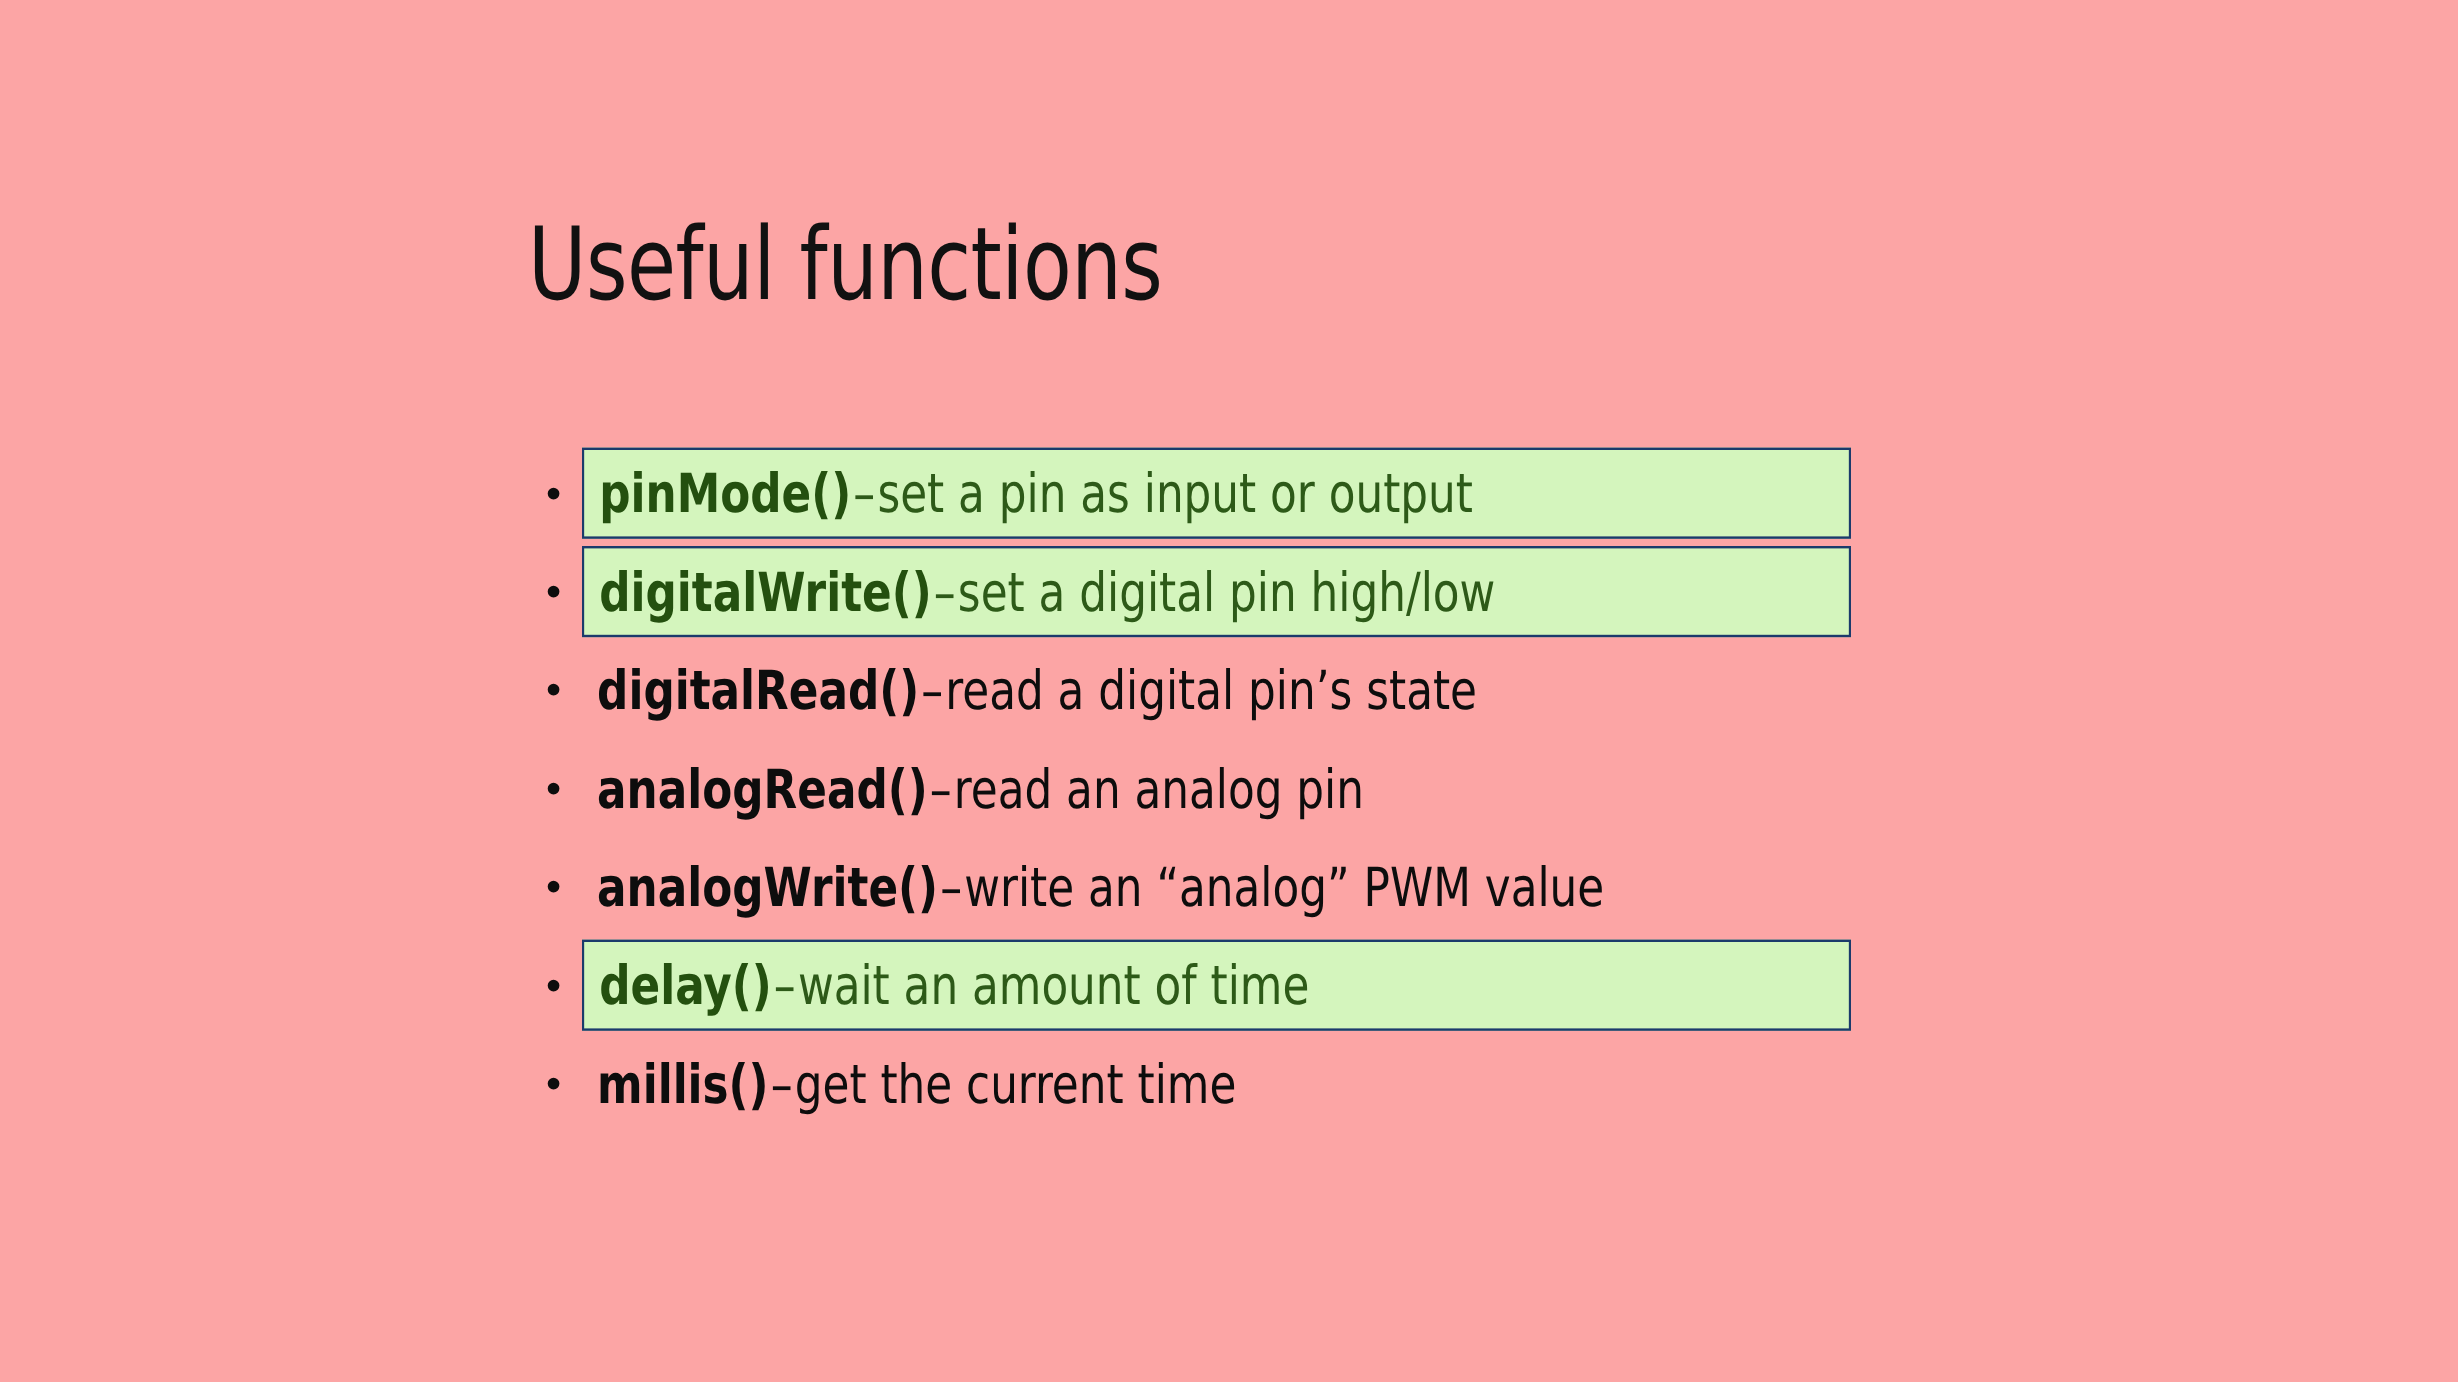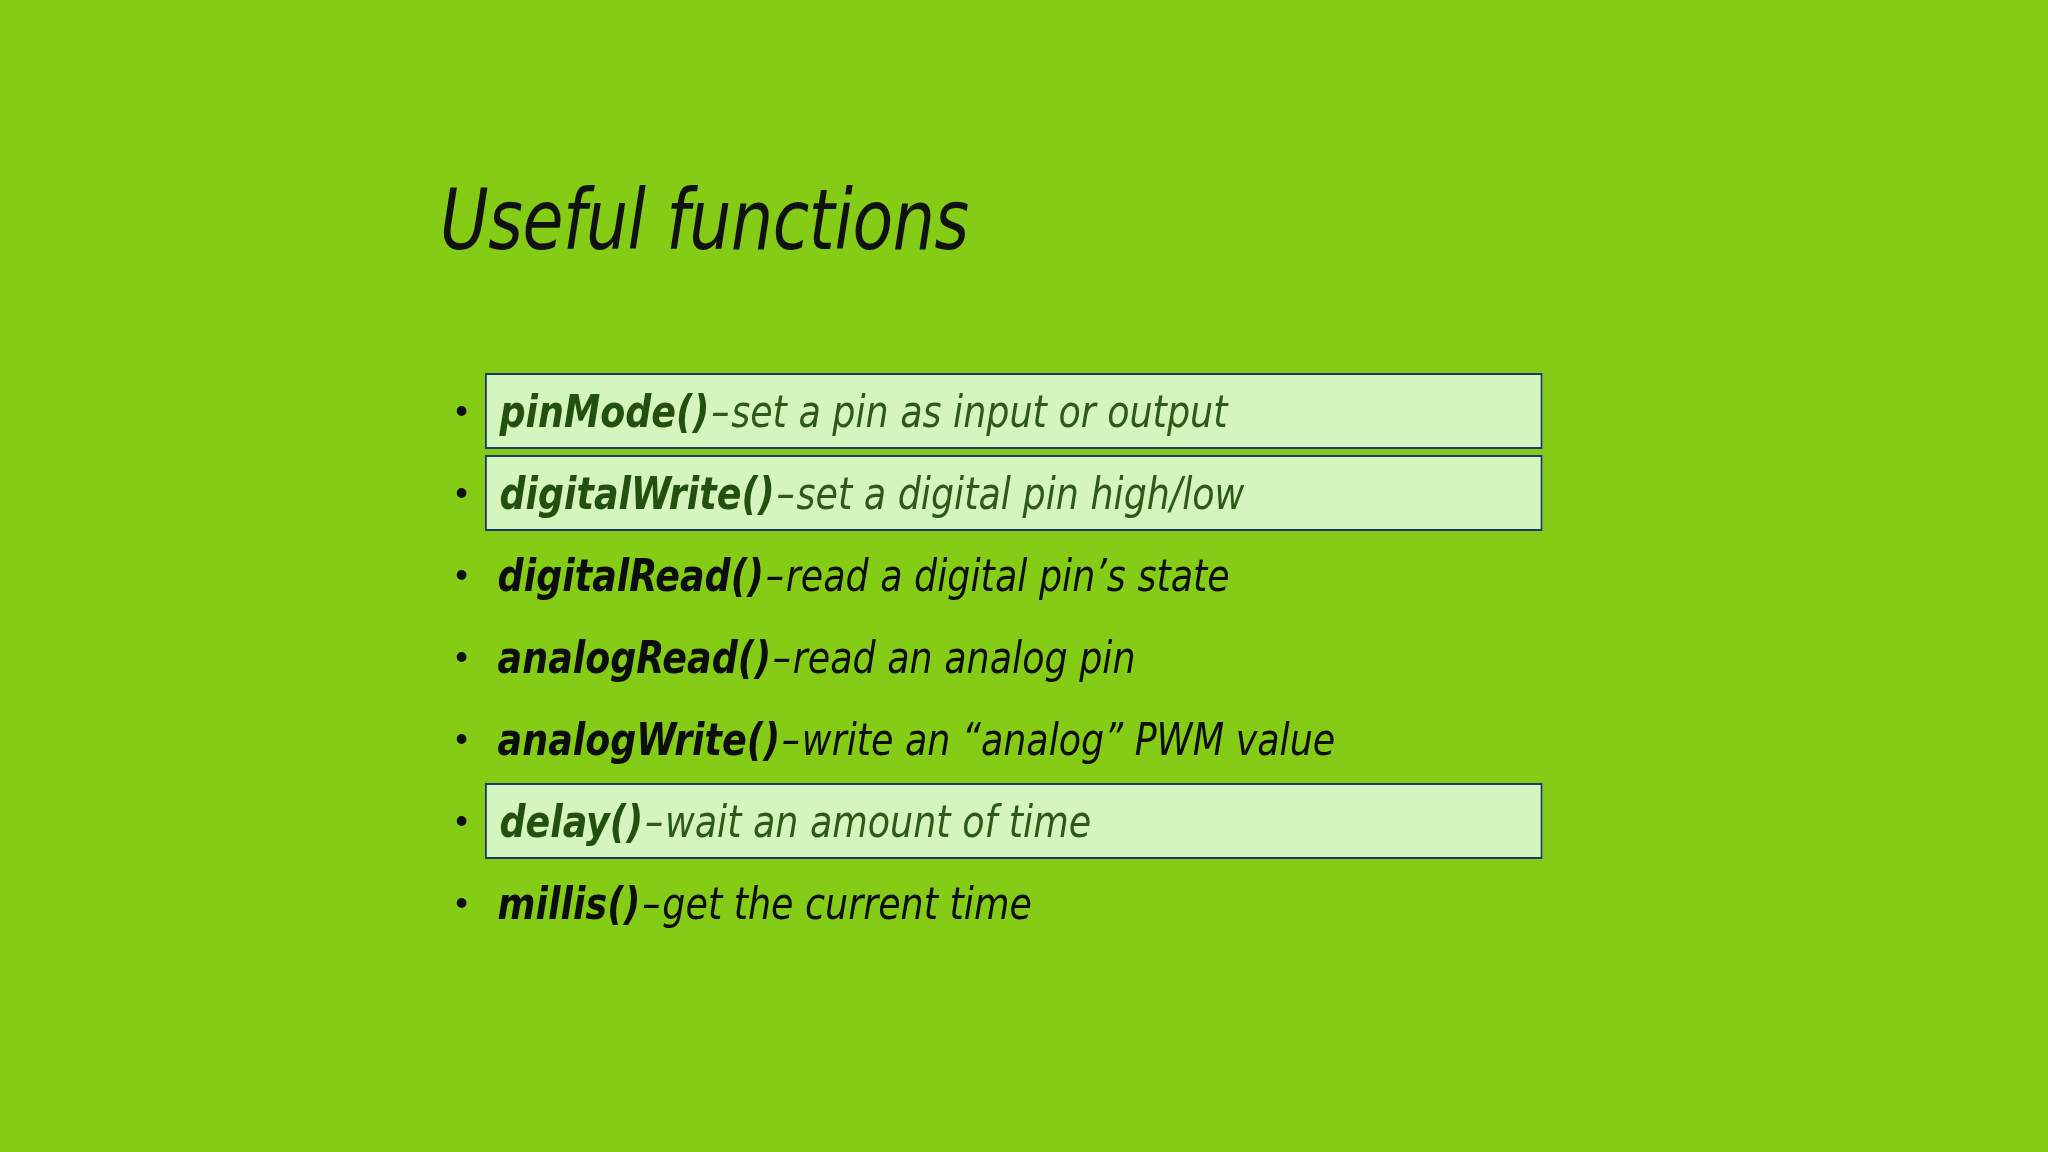--- a/index.html
+++ b/index.html
@@ -13,22 +13,21 @@
     position: relative;
     overflow: hidden;
     font-family: "Liberation Sans", "DejaVu Sans", sans-serif;
     -webkit-font-smoothing: antialiased;
   }
 
   
   #slide {
     position: absolute;
     inset: 0;
-    background: #84cc16;
-    font-style: italic;
+    background: #fca5a5;
   }
 
   
   #slide-title {
     position: absolute;
     left: 440px;
     top: 178px;
     font-family: "DejaVu Sans", "Liberation Sans", sans-serif;
     font-size: 84px;
     font-weight: 400;

